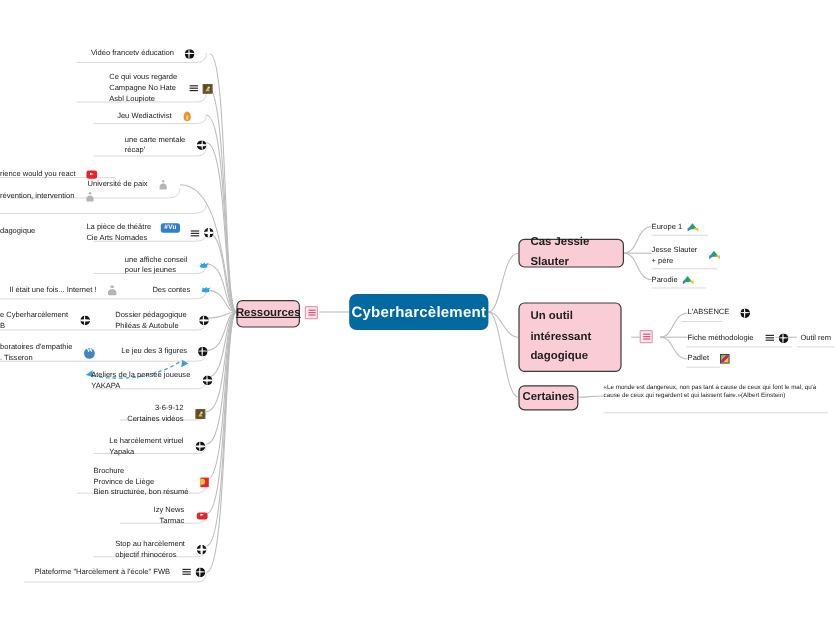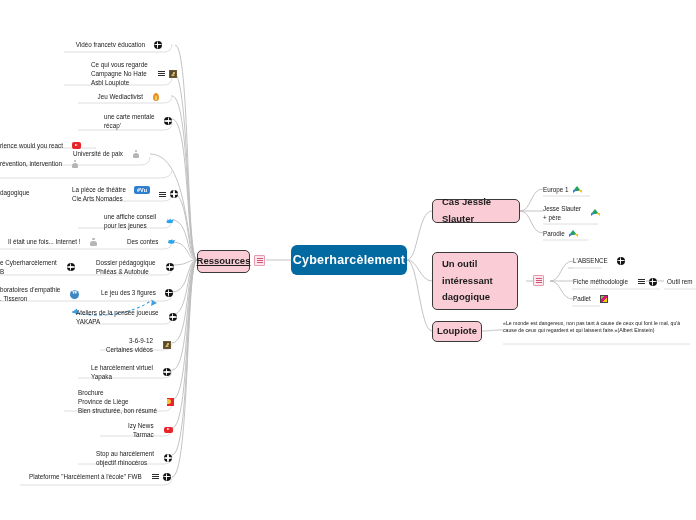--- a/index.html
+++ b/index.html
@@ -222,21 +222,21 @@
     <span>Un outil intéressant</span>
     <span>dagogique</span>
   </div>
   <div class="handle" style="left:533px;top:275px;">
     <i></i>
       <i></i>
       <i></i>
   </div>
 
   <div class="node pink center" style="left:432px;top:321px;width:50px;height:21px;">
-    <span>Loupiote</span>
+    <span>Certaines</span>
   </div>
 
   <div class="leaf" style="left:543px;top:185px;">
     <span class="txt">Europe 1</span>
     <span class="ico ico-drive">
         <i></i>
         <i></i>
         <i></i>
       </span>
   </div>

